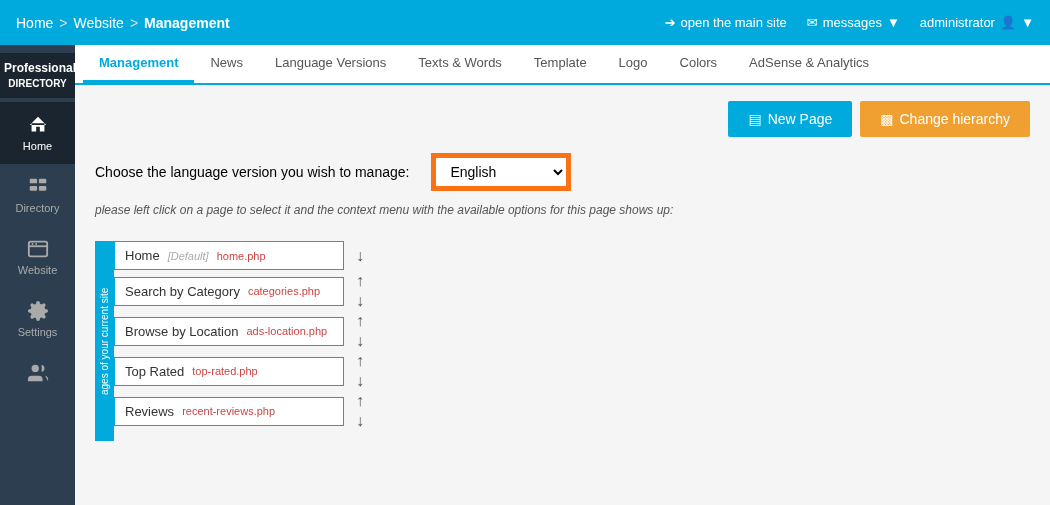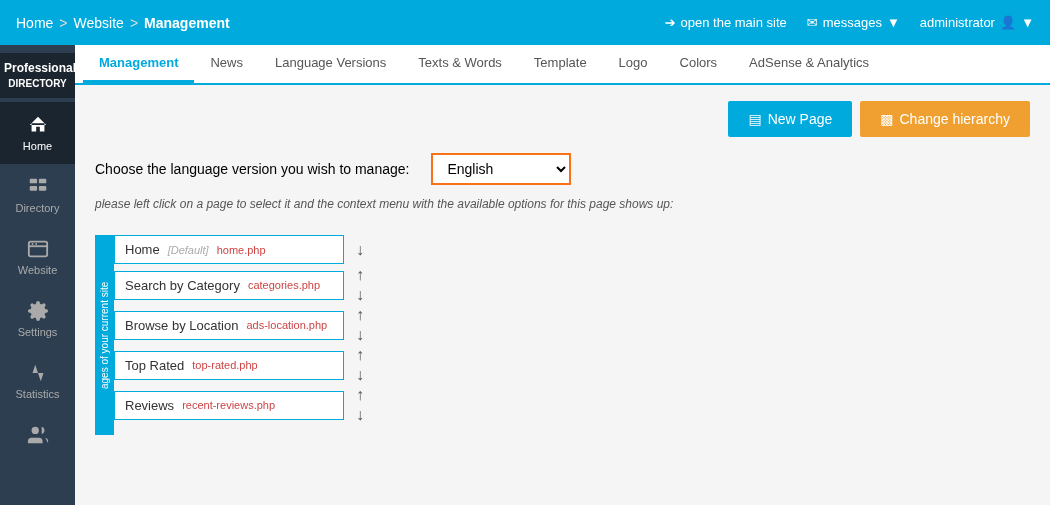--- a/index.html
+++ b/index.html
@@ -150,21 +150,21 @@
     .language-row {
       display: flex;
       align-items: center;
       gap: 22px;
       margin-bottom: 12px;
       font-size: 14px;
     }
     .language-row select {
       padding: 5px 10px;
       font-size: 14px;
-      border: 2px solid #f97316;
+      border: 5px solid #f97316;
       background: white;
       min-width: 140px;
     }
 
     
     .instruction-text {
       font-size: 12px;
       color: #555;
       font-style: italic;
       margin-bottom: 24px;
@@ -303,26 +303,20 @@
     </a>
     <a class="sidebar-item">
       <svg viewBox="0 0 24 24">
           <circle cx="12" cy="12" r="3"></circle>
           <path d="M19.4 15a1.65 1.65 0 0 0 .33 1.82l.06.06a2 2 0 0 1-2.83 2.83l-.06-.06a1.65 1.65 0 0 0-1.82-.33 1.65 1.65 0 0 0-1 1.51V21a2 2 0 0 1-4 0v-.09A1.65 1.65 0 0 0 9 19.4a1.65 1.65 0 0 0-1.82.33l-.06.06a2 2 0 0 1-2.83-2.83l.06-.06A1.65 1.65 0 0 0 4.68 15a1.65 1.65 0 0 0-1.51-1H3a2 2 0 0 1 0-4h.09A1.65 1.65 0 0 0 4.6 9a1.65 1.65 0 0 0-.33-1.82l-.06-.06a2 2 0 0 1 2.83-2.83l.06.06A1.65 1.65 0 0 0 9 4.68a1.65 1.65 0 0 0 1-1.51V3a2 2 0 0 1 4 0v.09a1.65 1.65 0 0 0 1 1.51 1.65 1.65 0 0 0 1.82-.33l.06-.06a2 2 0 0 1 2.83 2.83l-.06.06A1.65 1.65 0 0 0 19.4 9a1.65 1.65 0 0 0 1.51 1H21a2 2 0 0 1 0 4h-.09a1.65 1.65 0 0 0-1.51 1z"></path>
         </svg>
       <span>Settings</span>
     </a>
     <a class="sidebar-item">
       <svg viewBox="0 0 24 24">
-          <polyline points="22 12 18 12 15 21 9 3 6 12 2 12"></polyline>
-        </svg>
-      <span>Statistics</span>
-    </a>
-    <a class="sidebar-item">
-      <svg viewBox="0 0 24 24">
           <path d="M17 21v-2a4 4 0 0 0-4-4H5a4 4 0 0 0-4 4v2"></path>
           <circle cx="9" cy="7" r="4"></circle>
           <path d="M23 21v-2a4 4 0 0 0-3-3.87"></path>
           <path d="M16 3.13a4 4 0 0 1 0 7.75"></path>
         </svg>
       <span></span>
     </a>
   </div>
 
   <div class="content-area">

